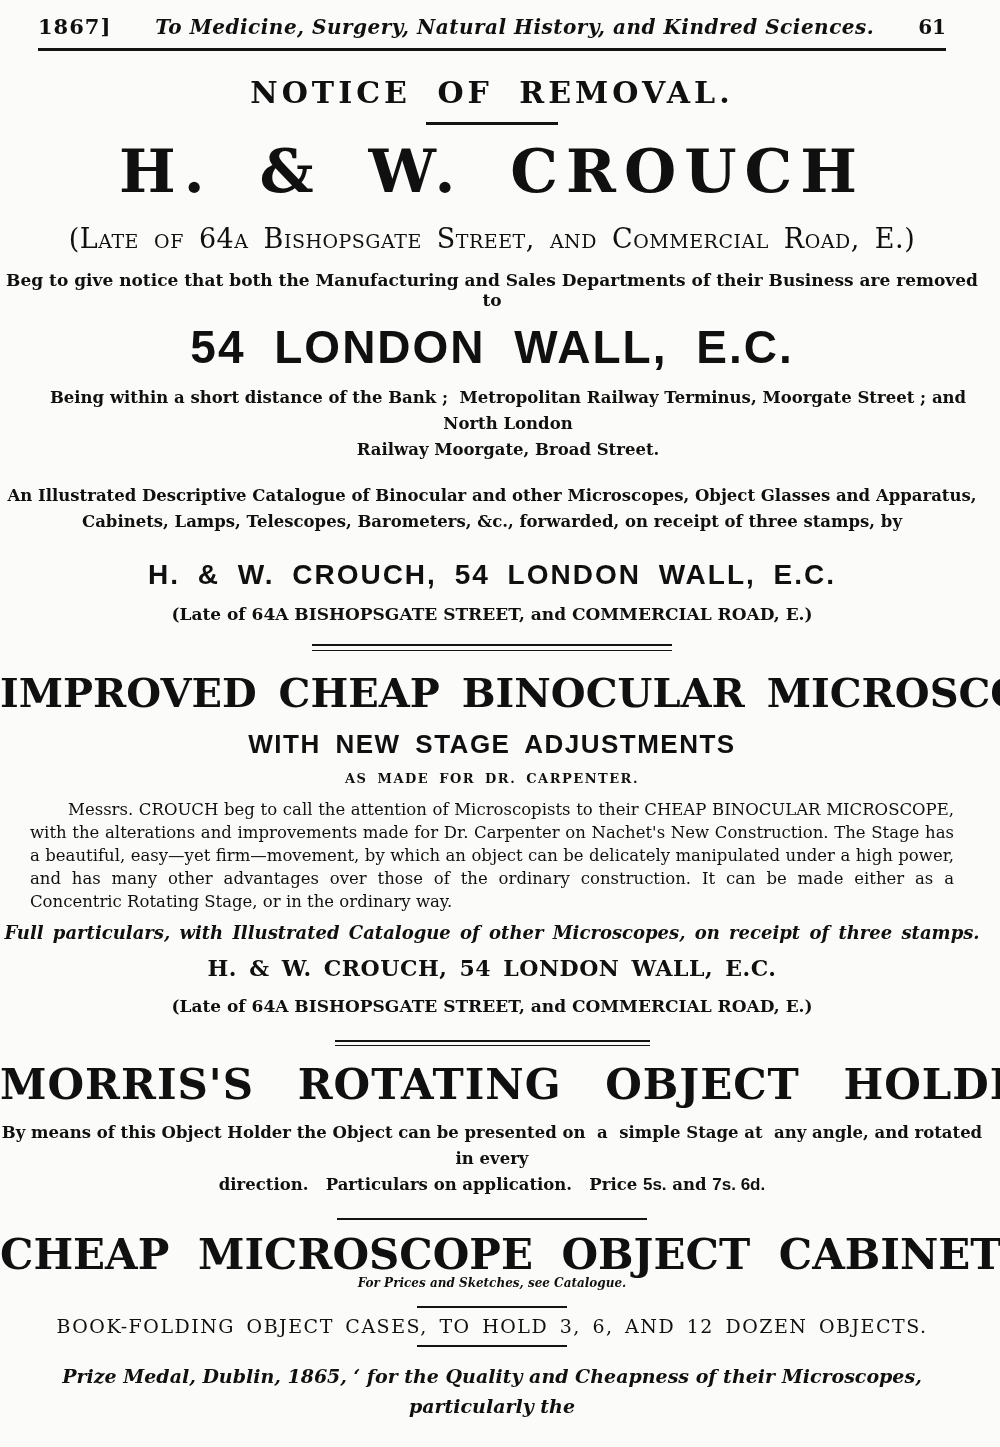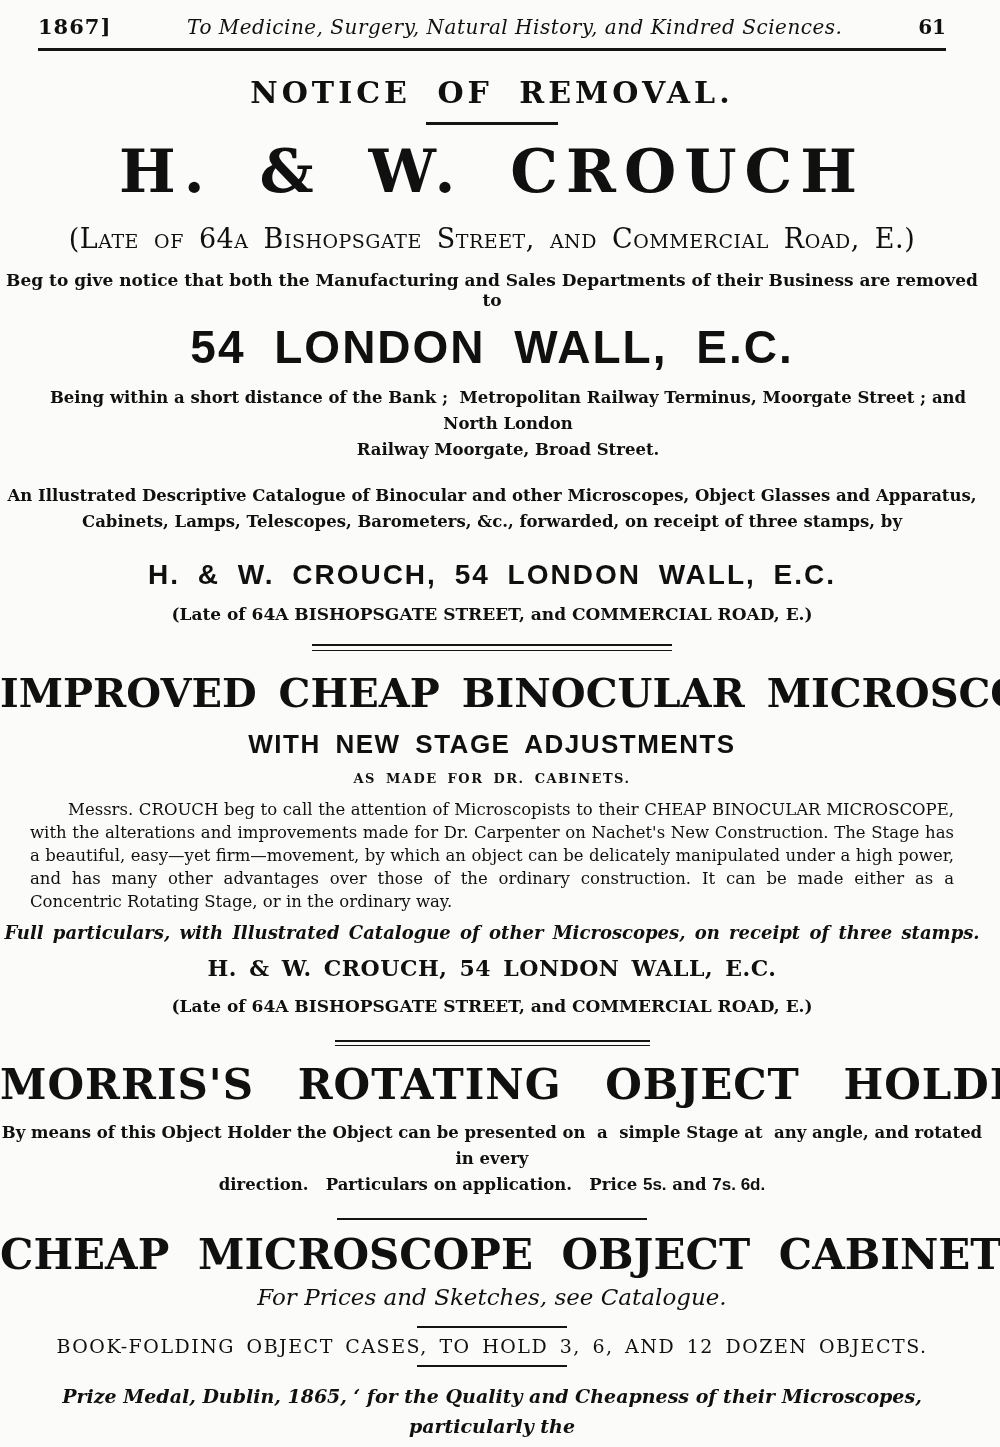--- a/index.html
+++ b/index.html
@@ -9,21 +9,21 @@
     color:#101010;
     font-family:"DejaVu Serif", serif;
     overflow:hidden;
     -webkit-font-smoothing:antialiased;
   }
   .page{width:984px;height:1447px;position:relative;}
 
   
   .hdr{display:flex;align-items:baseline;padding:14px 38px 0 38px;}
   .hdr-year{font-size:21px;font-weight:bold;letter-spacing:1px;}
-  .hdr-title{flex:1;text-align:center;font-size:20px;font-weight:normal;font-style:italic;letter-spacing:.5px;}
+  .hdr-title{flex:1;text-align:center;font-size:20px;font-weight:bold;font-style:italic;letter-spacing:.5px;}
   .hdr-page{font-size:20px;font-weight:bold;}
   .rule-full{margin:9px 38px 0 38px;border-top:3px solid #141414;}
 
   
   .c{text-align:center;}
   .pre{white-space:pre-wrap;}
 
   .notice-heading{margin-top:24px;font-size:30px;font-weight:bold;letter-spacing:4px;word-spacing:12px;}
   .rule-notice{width:132px;margin:12px auto 0;border-top:3px solid #141414;}
 
@@ -46,21 +46,21 @@
   .sig-serif{margin-top:12px;font-size:22px;font-weight:bold;letter-spacing:.5px;word-spacing:4px;}
   .rule-single-mid{width:315px;margin:24px auto 0;border-top:2px solid #141414;border-bottom:1px solid #141414;height:3px;}
 
   .morris-heading{margin-top:18px;font-size:42px;font-weight:bold;word-spacing:28px;letter-spacing:1px;line-height:1;white-space:nowrap;}
   .holder-lines{margin-top:14px;}
   .price{font-family:"Liberation Sans",sans-serif;font-size:17px;}
 
   .rule-single-2{width:310px;margin:20px auto 0;border-top:2px solid #141414;}
   .cabinets-heading{margin-top:14px;font-size:42px;font-weight:bold;word-spacing:14px;letter-spacing:0;line-height:1;white-space:nowrap;}
   .polished{margin-top:16px;font-size:17px;font-weight:bold;}
-  .prices-note{margin-top:8px;font-size:23px;font-weight:normal;font-style:italic;}
+  .prices-note{margin-top:0;font-size:12px;font-weight:bold;font-style:italic;}
   .rule-short{width:150px;margin:16px auto 0;border-top:2px solid #141414;}
   .cases-line{margin-top:7px;font-size:19px;font-weight:normal;letter-spacing:1.5px;word-spacing:4px;white-space:nowrap;}
   .rule-short-2{width:150px;margin:8px auto 0;border-top:2px solid #141414;}
   .awards{margin-top:14px;font-size:19px;font-weight:bold;font-style:italic;line-height:30px;}
 </style>
 </head>
 <body>
 
 <div class="page">
 
@@ -89,21 +89,21 @@
     <div class="c note-line">Cabinets, Lamps, Telescopes, Barometers, &amp;c., forwarded, on receipt of three stamps, by</div>
   </div>
 
   <div class="c sig-sans">H. &amp; W. CROUCH, 54 LONDON WALL, E.C.</div>
   <div class="c late-line">(Late of 64A BISHOPSGATE STREET, and COMMERCIAL ROAD, E.)</div>
 
   <div class="rule-double-1"></div>
 
   <div class="c imp-heading">IMPROVED CHEAP BINOCULAR MICROSCOPE,</div>
   <div class="c stage-sub">WITH NEW STAGE ADJUSTMENTS</div>
-  <div class="c carpenter">AS MADE FOR DR. CABINETS.</div>
+  <div class="c carpenter">AS MADE FOR DR. CARPENTER.</div>
 
   <div class="body-par">Messrs. CROUCH beg to call the attention of Microscopists to their CHEAP BINOCULAR MICROSCOPE, with the alterations and improvements made for Dr. Carpenter on Nachet's New Construction.  The Stage has a beautiful, easy—yet firm—movement, by which an object can be delicately manipulated under a high power, and has many other advantages over those of the ordinary construction.  It can be made either as a Concentric Rotating Stage, or in the ordinary way.</div>
 
   <div class="c particulars">Full particulars, with Illustrated Catalogue of other Microscopes, on receipt of three stamps.</div>
   <div class="c sig-serif">H. &amp; W. CROUCH, 54 LONDON WALL, E.C.</div>
   <div class="c late-line">(Late of 64A BISHOPSGATE STREET, and COMMERCIAL ROAD, E.)</div>
 
   <div class="rule-single-mid"></div>
 
   <div class="c morris-heading">MORRIS'S ROTATING OBJECT HOLDER.</div>

